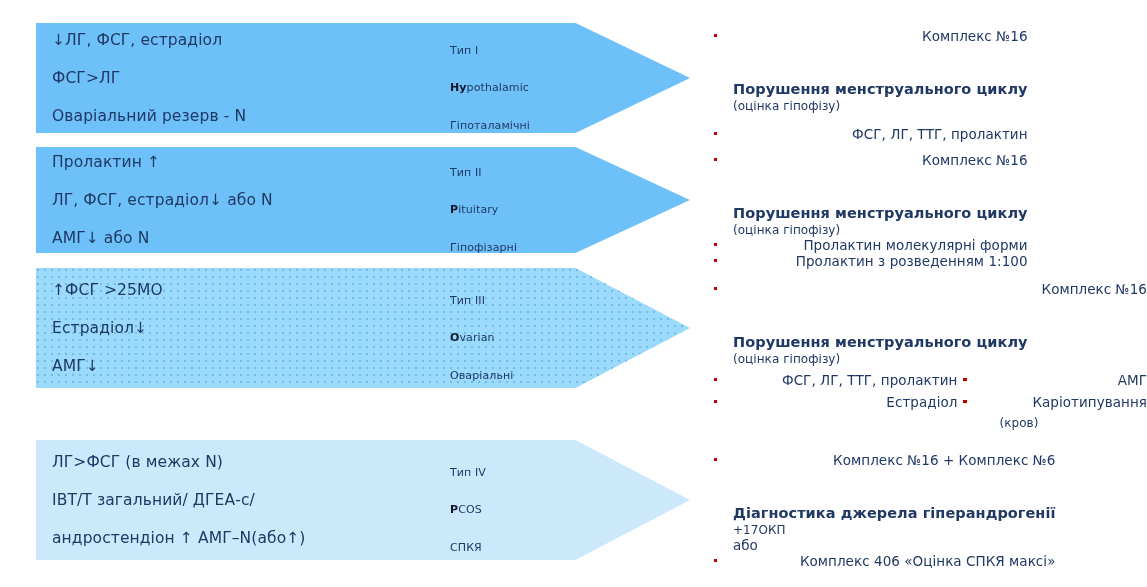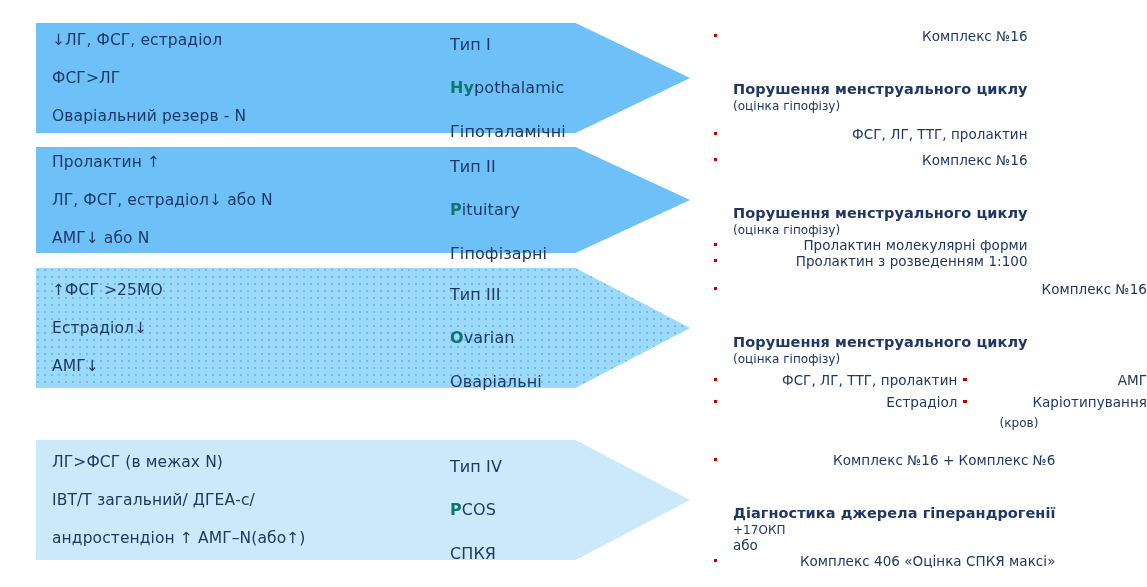--- a/index.html
+++ b/index.html
@@ -57,28 +57,28 @@
     position: absolute;
     left: 414px;
     top: 0;
     height: 100%;
     display: flex;
     flex-direction: column;
     justify-content: center;
     gap: 2px;
   }
   .arrow-type .tline {
-    font-size: 16px;
+    font-size: 11px;
     line-height: 1.28;
     white-space: nowrap;
     letter-spacing: .1px;
     margin-top: 21px;
   }
   .accent {
-    color: #0f766e;
+    color: #0f172a;
     font-weight: bold;
   }
 
   
   .rightcol {
     position: absolute;
     left: 708px;
     box-sizing: border-box;
   }
   .bullet-row {

